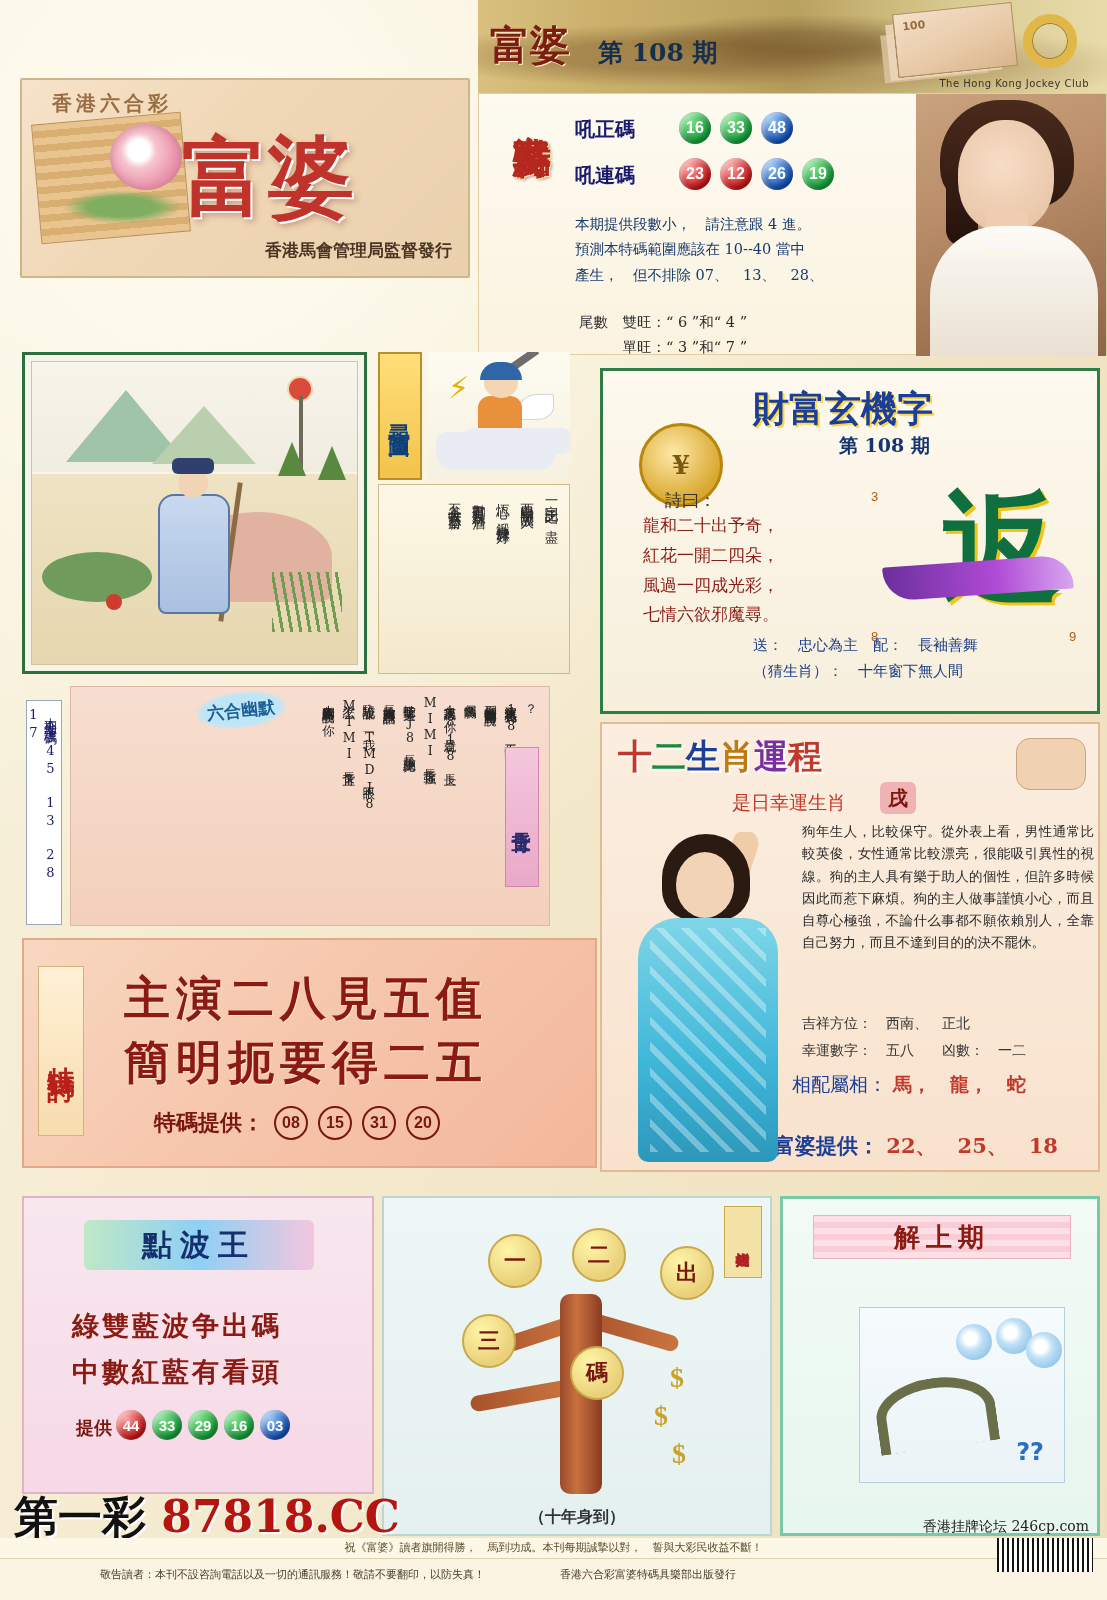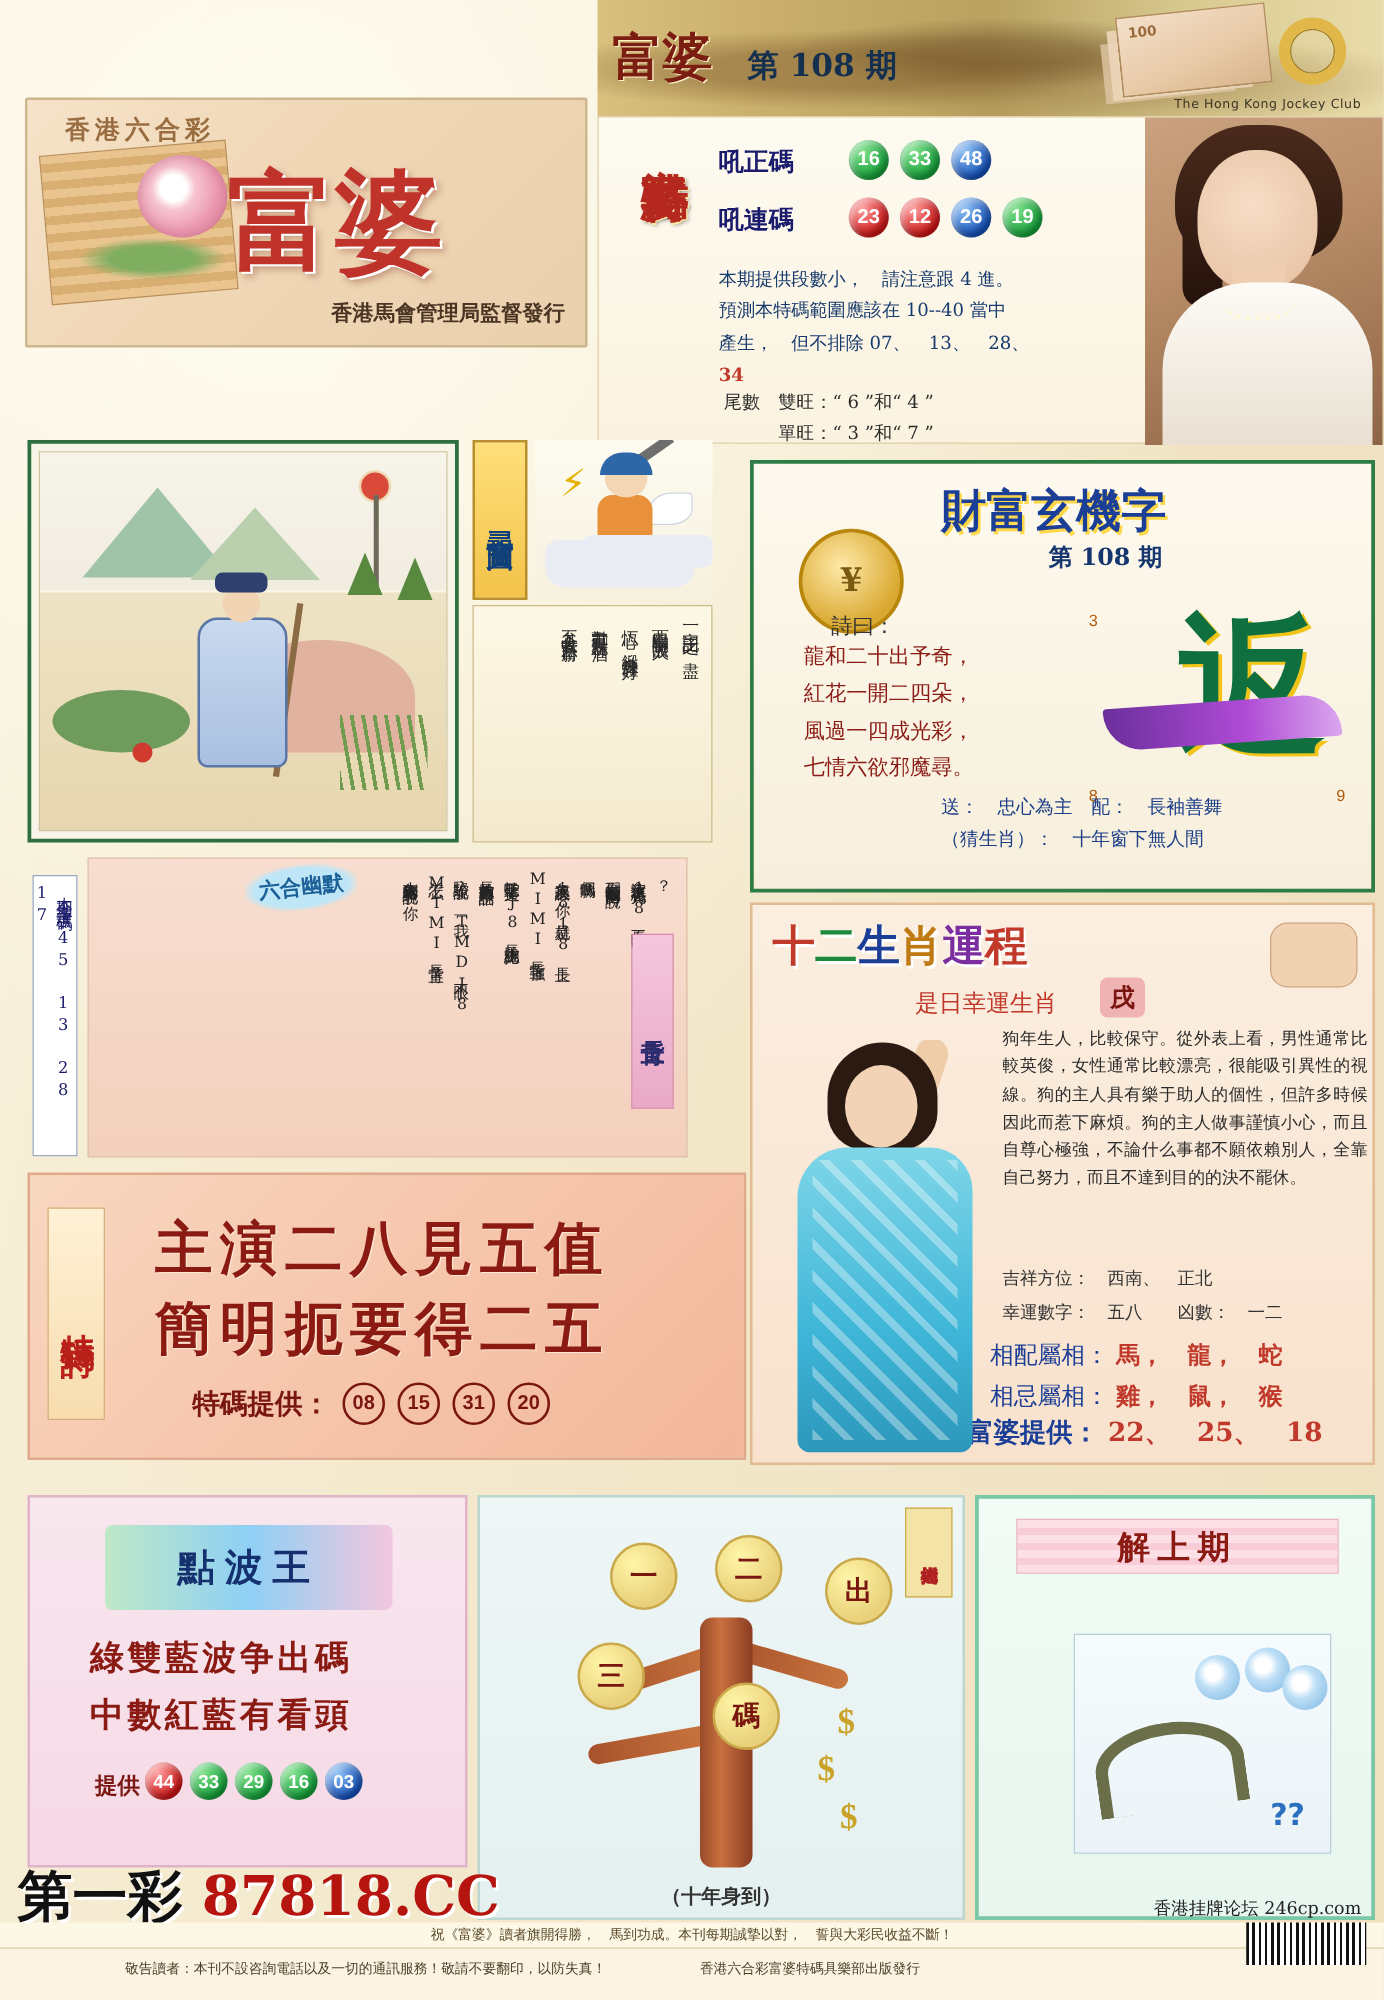--- a/index.html
+++ b/index.html
@@ -359,21 +359,21 @@
     background: repeating-linear-gradient(45deg, rgba(255,255,255,.35) 0 6px, rgba(255,255,255,0) 6px 18px); }
   .fist{ position:absolute; right:12px; top:14px; width:70px; height:52px; border-radius:14px; background:#f0d2b2; border:1px solid #cda47b;}
 
   
   .bowang {
     position:absolute; left:22px; top:1196px; width:352px; height:298px;
     background: linear-gradient(180deg,#f8e7ee,#f6d9e6);
     border:2px solid #e0b3c9;
   }
   .bw-title{
-    position:absolute; left:60px; top:22px; width:230px; height:68px;
+    position:absolute; left:60px; top:22px; width:230px; height:50px;
     background: linear-gradient(90deg,#bfe8c6,#8ed0f5 50%,#f3c6de);
     border-radius:6px; color:#14306e; font-size:30px; font-weight:bold;
     display:flex; align-items:center; justify-content:center; letter-spacing:8px;
     font-family:"DejaVu Serif","Liberation Serif",serif;
   }
   .bw-l1,.bw-l2{ position:absolute; left:48px; font-size:27px; color:#8a1a12; font-weight:bold;
     font-family:"DejaVu Serif","Liberation Serif",serif; letter-spacing:3px; }
   .bw-l1{ top:110px; } .bw-l2{ top:156px; }
   .bw-prov{ position:absolute; left:52px; top:218px; font-size:18px; color:#7a1610; font-weight:bold;
     font-family:"DejaVu Serif","Liberation Serif",serif; }
@@ -498,21 +498,20 @@
     <span class="ball red">23</span>
     <span class="ball red">12</span>
     <span class="ball blue">26</span>
     <span class="ball green">19</span>
   </div>
 
   <div class="tr-text">
     <div>本期提供段數小，　請注意跟 4 進。</div>
     <div>預測本特碼範圍應該在 10--40 當中</div>
     <div>產生，　但不排除 07、　13、　28、</div>
-    <div class="num">34</div>
   </div>
   <div class="tr-tail">
     <div>尾數　雙旺：“ 6 ”和“ 4 ”</div>
     <div>　　　單旺：“ 3 ”和“ 7 ”</div>
   </div>
 
   <div class="lady">
     <div class="hair"></div>
     <div class="face"></div>
     <div class="neck"></div>
@@ -632,24 +631,20 @@
   <div class="z-body">狗年生人，比較保守。從外表上看，男性通常比較英俊，女性通常比較漂亮，很能吸引異性的視線。狗的主人具有樂于助人的個性，但許多時候因此而惹下麻煩。狗的主人做事謹慎小心，而且自尊心極強，不論什么事都不願依賴別人，全靠自己努力，而且不達到目的的決不罷休。</div>
   <div class="z-rows">
     <div>吉祥方位：　西南、　正北</div>
     <div>幸運數字：　五八　　凶數：　一二</div>
   </div>
   <div class="z-big">
     <div>
       <span>相配屬相：</span>
       <b>馬，　龍，　蛇</b>
     </div>
-    <div>
-      <span>相忌屬相：</span>
-      <b>雞，　鼠，　猴</b>
-    </div>
   </div>
   <div class="z-provide">
     <span>富婆提供：</span>
     <em>22、　25、　18</em>
   </div>
   <div class="z-girl">
     <div class="zg-arm"></div>
     <div class="zg-hair"></div>
     <div class="zg-face"></div>
     <div class="zg-dress"></div>

